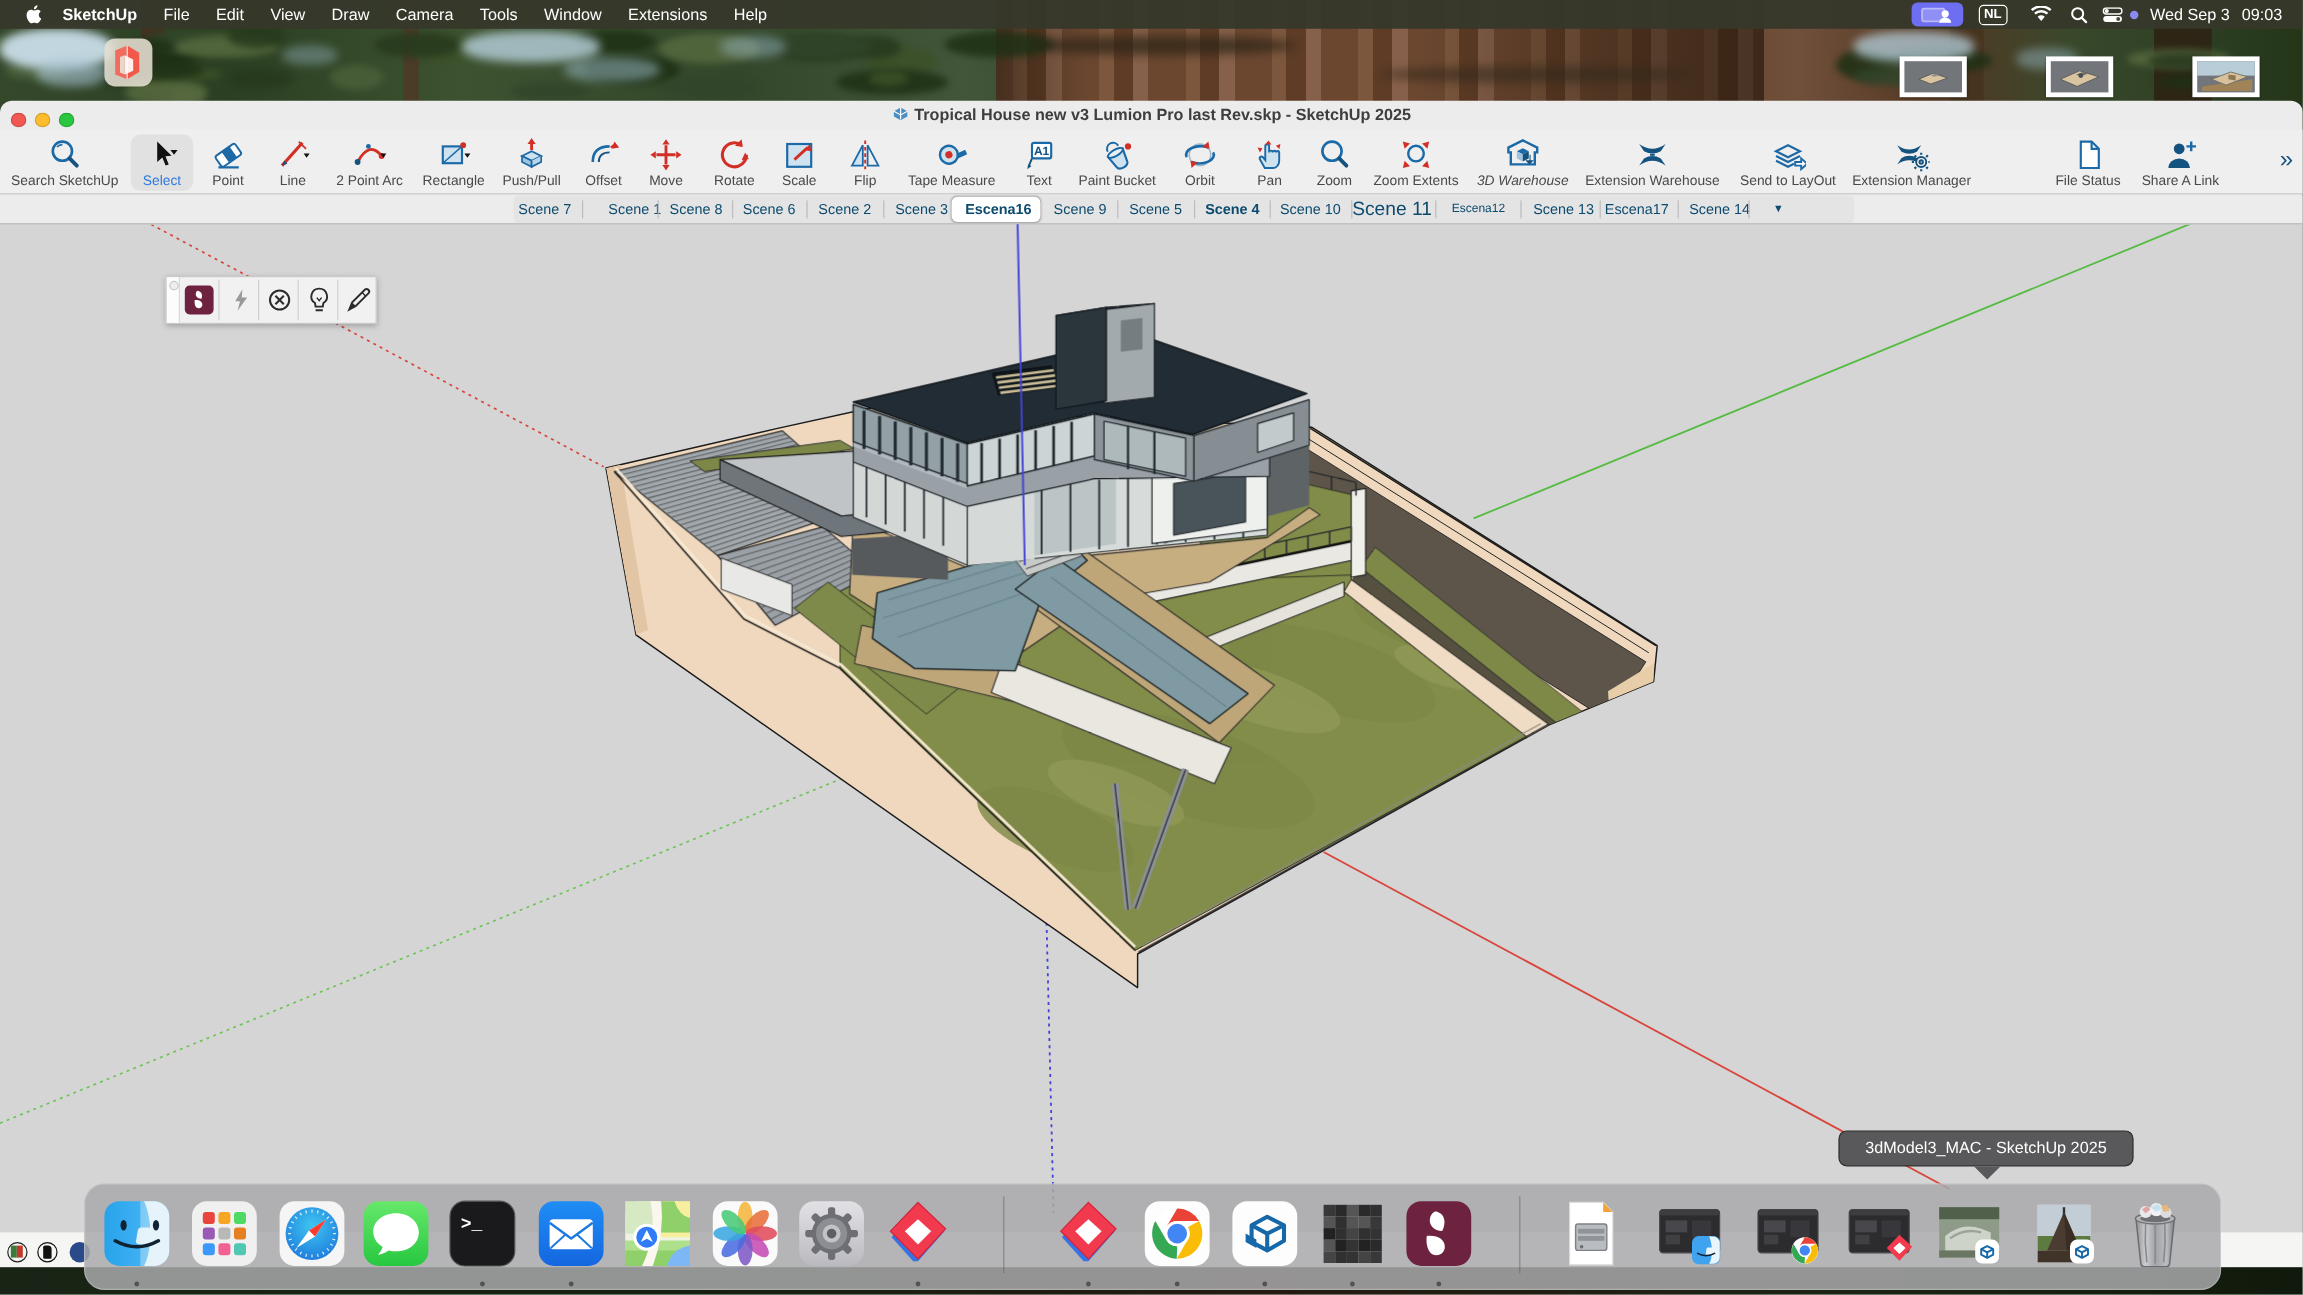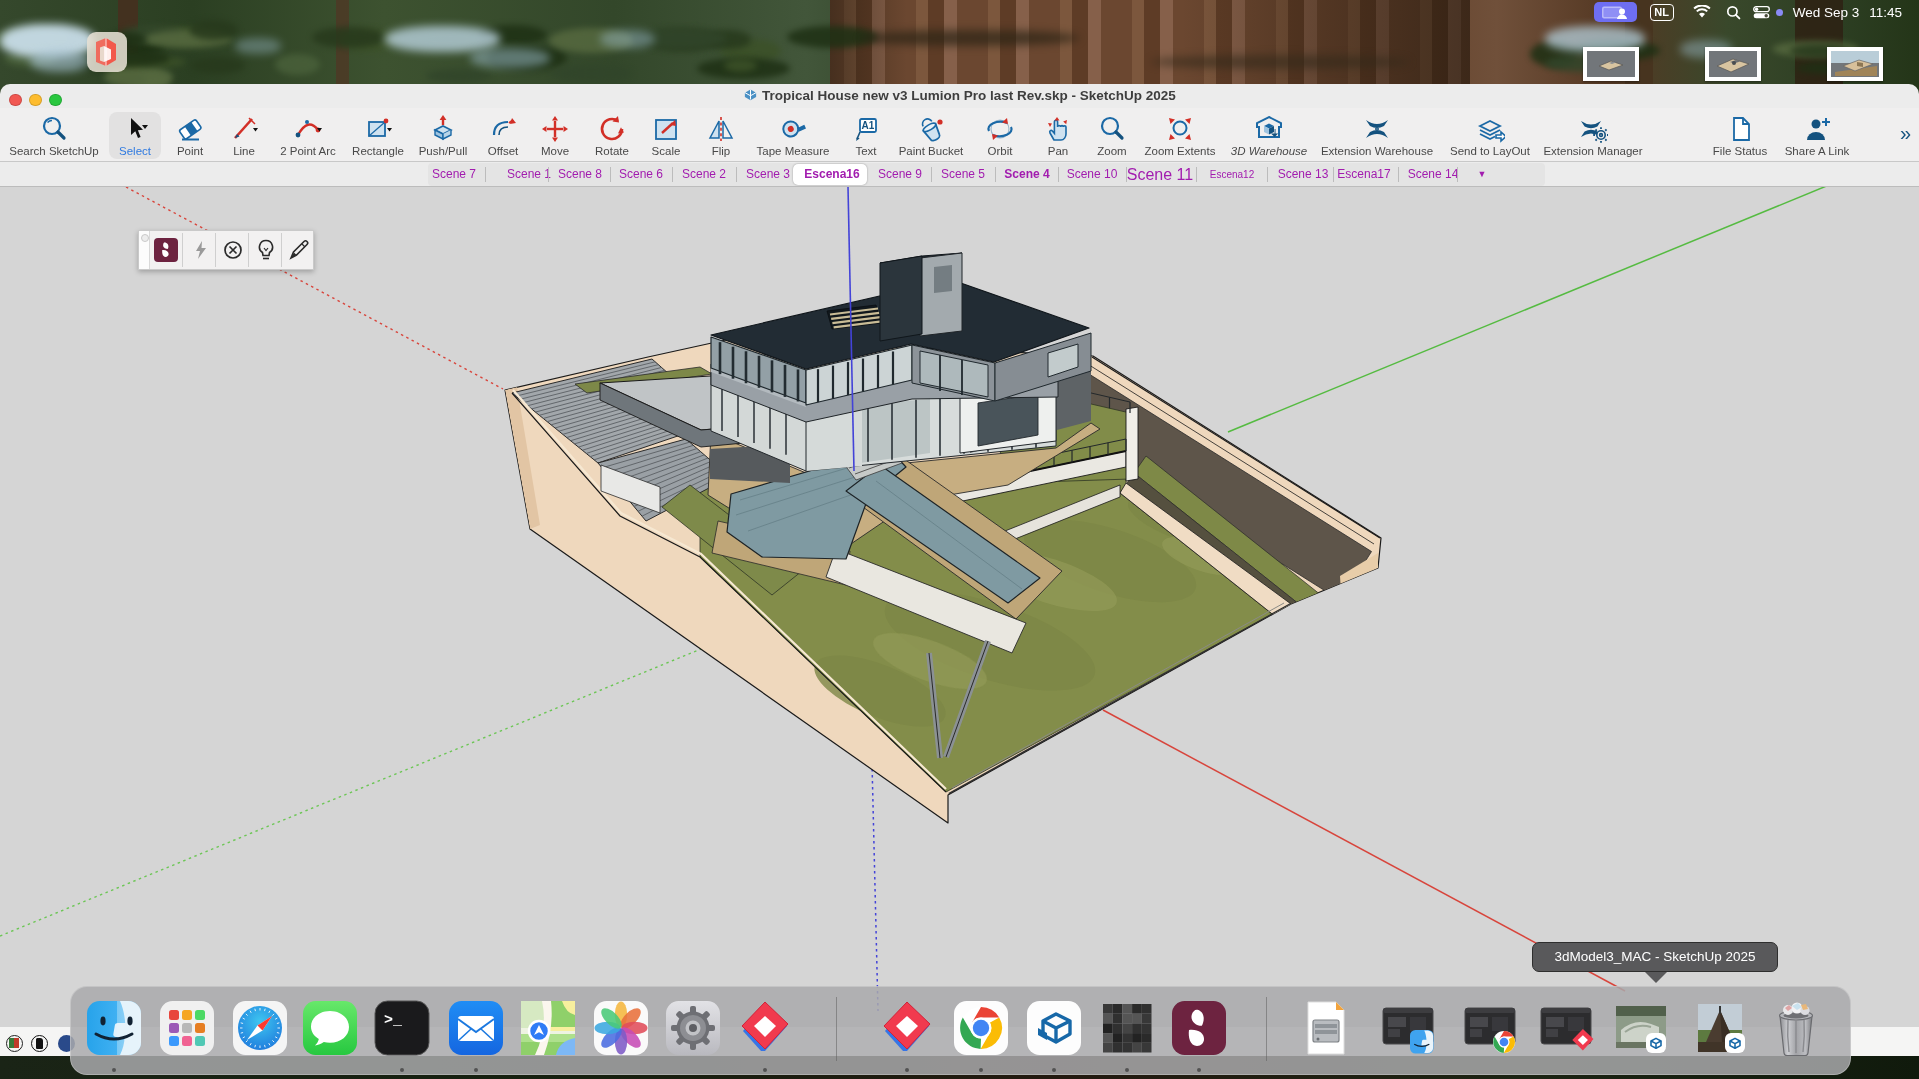--- a/index.html
+++ b/index.html
@@ -17,21 +17,21 @@
   #titlebar { position:absolute; left:0; top:0; width:100%; height:24px; }
   .tl { position:absolute; top:9.5px; width:12.5px; height:12.5px; border-radius:50%; }
   #title { position:absolute; left:0; right:0; top:3px; text-align:center; font-weight:bold; font-size:13.5px; color:#3e3e3e; }
   #toolbar { position:absolute; left:0; top:24px; width:100%; height:54px; background:#f0efef; border-bottom:1px solid #c8c8c8; }
   .tool { position:absolute; top:6px; width:120px; margin-left:-60px; text-align:center; color:#484848; font-size:11.5px; }
   .tool svg { display:block; margin:0 auto 2px auto; }
   .tool .lb { display:block; margin-top:1px; }
   
   #tabrow { position:absolute; left:0; top:79px; width:100%; height:23px; background:#ececec; }
   #tabstrip { position:absolute; left:428px; top:0; width:1117px; height:23px; background:#e4e4e4; border-radius:4px; }
-  .tab { position:absolute; top:0; height:39px; line-height:23px; font-size:12px; color:#a21caf; transform:translateX(-50%); white-space:nowrap; }
+  .tab { position:absolute; top:0; height:39px; line-height:23px; font-size:12px; color:#0c4a6e; transform:translateX(-50%); white-space:nowrap; }
   .tabsep { position:absolute; top:4px; width:1px; height:15px; background:#bcbcbc; }
   #activetab { position:absolute; left:793px; top:1px; width:74px; height:21px; background:#fff; border-radius:5px; box-shadow:0 0 2px rgba(0,0,0,0.35); }
   
   #viewport { position:absolute; left:0; top:102px; width:1919px; height:893px; background:#d5d5d5; overflow:hidden; border-top:1px solid #bcbcbc; }
   #modelsvg { position:absolute; left:0; top:0; }
   
   #minibar { position:absolute; left:138px; top:43px; width:176px; height:40px; background:#f2f1f1; border:1px solid #c9c9c9; box-shadow:0 2px 5px rgba(0,0,0,0.25); }
   
   #tooltip { position:absolute; left:1532px; top:755px; width:246px; height:30px; background:#59595b; border:1px solid #2e2e2e; border-radius:7px; color:#fff; font-size:13.5px; text-align:center; line-height:28px; }
   #tooltip:after { content:""; position:absolute; left:112px; top:29px; border:11px solid transparent; border-top:11px solid #59595b; border-bottom:none; }
@@ -686,20 +686,37 @@
           </svg>
 <svg style="position:absolute;left:149px;top:8px;" width="22" height="22" viewBox="0 0 22 22">
             <path d="M3 19 l2.5-6 L16 2.5 a2 2 0 0 1 3 3 L8.5 16z" fill="none" stroke="#2b2b2b" stroke-width="1.6"></path>
             <path d="M3 19 l5.5-3 -2.5-2.5z" fill="#2b2b2b"></path>
             <line x1="14" y1="5" x2="17" y2="8" stroke="#2b2b2b" stroke-width="1.2"></line>
           </svg>
         </div>
       <div id="tooltip">3dModel3_MAC - SketchUp 2025</div>
     </div>
   </div>
+  <div id="menubar">
+    <span class="apple" style="margin:0 14px 0 21px;">
+        <svg width="14" height="16" viewBox="0 0 14 17" style="display:block">
+          <path d="M11.6 9.1c0-2 1.6-3 1.7-3.1-0.9-1.4-2.4-1.6-2.9-1.6-1.2-0.1-2.4 0.7-3 0.7-0.6 0-1.6-0.7-2.6-0.7-1.3 0-2.6 0.8-3.3 2-1.4 2.4-0.4 6 1 8 0.7 1 1.5 2.1 2.5 2 1 0 1.4-0.6 2.6-0.6 1.2 0 1.5 0.6 2.6 0.6 1.1 0 1.8-1 2.4-2 0.8-1.1 1.1-2.2 1.1-2.3 0 0-2.1-0.8-2.1-3zM9.6 2.8c0.5-0.7 0.9-1.6 0.8-2.5-0.8 0-1.7 0.5-2.3 1.2-0.5 0.6-0.9 1.5-0.8 2.4 0.9 0.1 1.8-0.4 2.3-1.1z" fill="#fff"></path>
+        </svg>
+      </span>
+    <span class="it" style="font-weight:bold; margin-left:3px;">SketchUp</span>
+    <span class="it">File</span>
+      <span class="it">Edit</span>
+      <span class="it">View</span>
+      <span class="it">Draw</span>
+    <span class="it">Camera</span>
+      <span class="it">Tools</span>
+      <span class="it">Window</span>
+      <span class="it">Extensions</span>
+      <span class="it">Help</span>
+  </div>
   <div id="mright">
       <div style="width:43px;height:20px;background:#6e6ef2;border-radius:5px;margin-right:13px;display:flex;align-items:center;justify-content:center;">
         <svg width="30" height="15" viewBox="0 0 30 15">
           <rect x="2" y="1.5" width="20" height="12" rx="2" fill="#b9b9f8"></rect>
           <rect x="3.5" y="3" width="17" height="9" rx="1" fill="#8f8ff5"></rect>
           <circle cx="22" cy="6.5" r="3" fill="#fff"></circle>
           <path d="M17 14 a5 4.4 0 0 1 10 0z" fill="#fff"></path>
         </svg>
       </div>
 <div style="width:24px;height:17px;border:1.7px solid #fff;border-radius:4px;font-size:11px;font-weight:bold;text-align:center;line-height:14px;margin-right:19px;">NL</div>
@@ -713,21 +730,21 @@
         <line x1="9.8" y1="9.8" x2="13.4" y2="13.4" stroke="#fff" stroke-width="1.9" stroke-linecap="round"></line>
       </svg>
 <svg width="17" height="13" viewBox="0 0 17 13" style="margin-right:6px">
         <rect x="0.7" y="0.7" width="15.6" height="5" rx="2.5" fill="none" stroke="#fff" stroke-width="1.3"></rect>
         <circle cx="3.6" cy="3.2" r="1.7" fill="#fff"></circle>
         <rect x="0.7" y="7.3" width="15.6" height="5" rx="2.5" fill="#fff"></rect>
         <circle cx="13.2" cy="9.8" r="1.7" fill="#4a4c3a"></circle>
       </svg>
 <div style="width:7px;height:7px;border-radius:50%;background:#8a8af5;margin-right:10px;"></div>
 <span style="margin-right:10px;">Wed Sep 3</span>
-      <span style="margin-right:17px;">11:45</span>
+      <span style="margin-right:17px;">09:03</span>
     </div>
   <div id="whitestrip">
       <div style="position:absolute;left:6px;top:8px;width:17px;height:17px;border-radius:50%;border:1.8px solid #222;overflow:hidden;">
         <div style="position:absolute;left:2px;top:2px;width:5px;height:10px;background:#3a7a3a;"></div>
         <div style="position:absolute;left:7px;top:2px;width:5px;height:10px;background:#c03a2a;"></div>
       </div>
       <div style="position:absolute;left:31px;top:8px;width:17px;height:17px;border-radius:50%;border:1.8px solid #111;"></div>
       <div style="position:absolute;left:36px;top:11px;width:7px;height:11px;background:#111;border-radius:3px 3px 1px 1px;"></div>
       <div style="position:absolute;left:35.5px;top:10.5px;width:3.5px;height:3.5px;background:#111;border-radius:50%;"></div>
       <div style="position:absolute;left:58px;top:8px;width:17px;height:17px;border-radius:50%;background:#2a4a8a;"></div>

